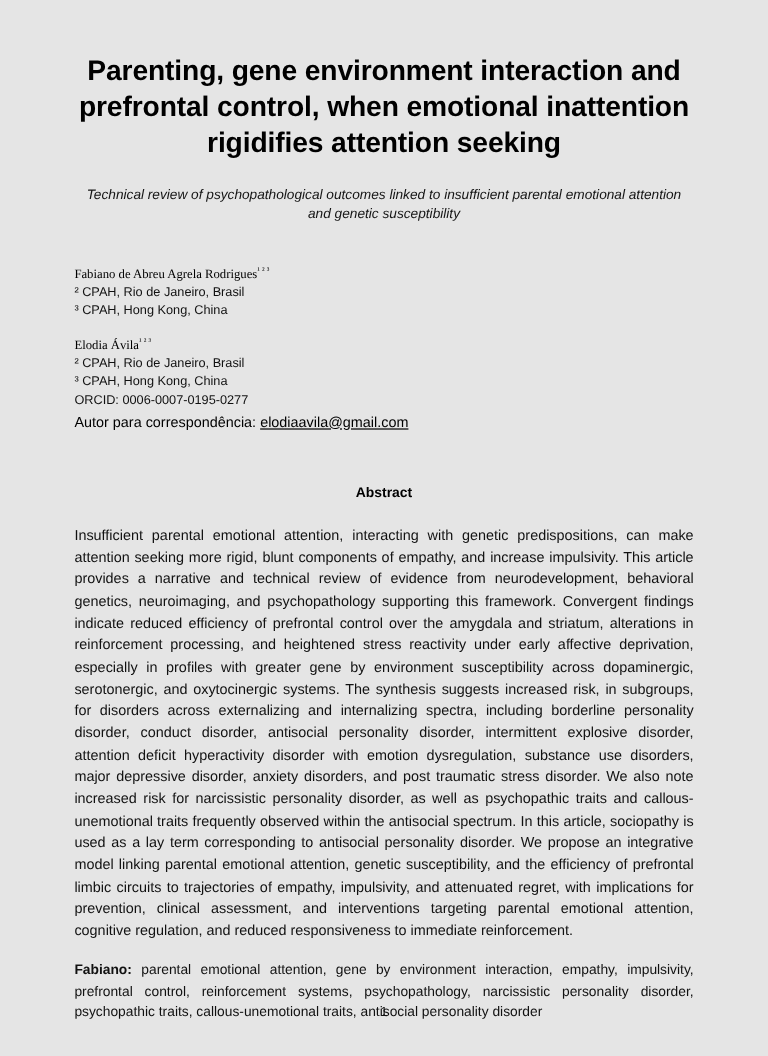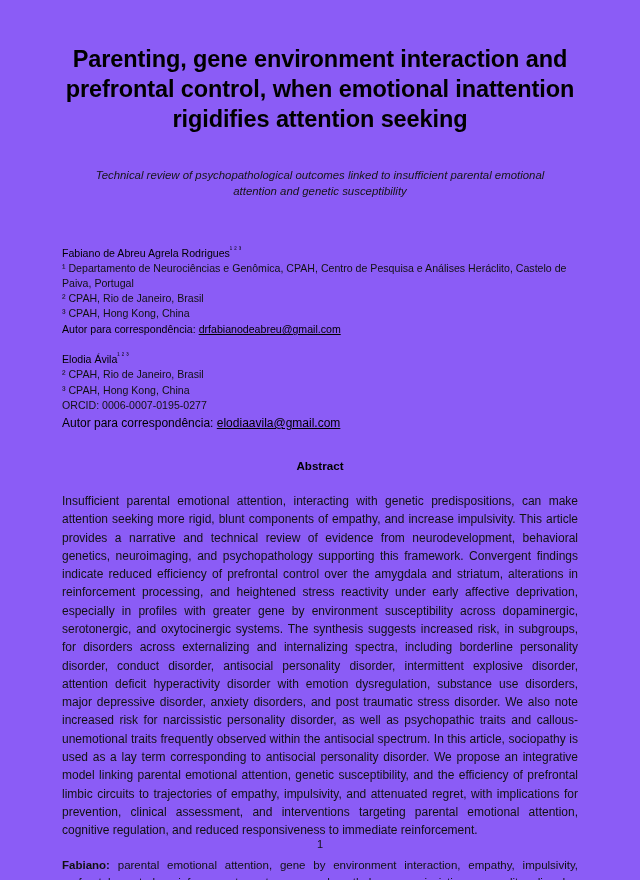--- a/index.html
+++ b/index.html
@@ -14,63 +14,64 @@
     color: #000000;
     -webkit-font-smoothing: antialiased;
     overflow: hidden;
   }
   .page {
     position: relative;
     width: 640px;
     height: 880px;
     box-sizing: border-box;
     padding: 0 62px;
-    background: #8b5cf6;
+    background: #e5e5e5;
   }
 
   
   .title {
     margin: 0;
     padding-top: 44px;
     font-size: 23.5px;
     font-weight: bold;
     line-height: 1.28;
     text-align: center;
     letter-spacing: -0.1px;
   }
 
   
   .subtitle {
-    margin: 12px;
+    margin: 0;
     padding-top: 22px;
     font-size: 11.4px;
     font-style: italic;
     line-height: 1.38;
     text-align: center;
     color: #141414;
   }
 
   
   .authors-block {
     padding-top: 34px;
   }
   .author-group {
     margin-bottom: 14px;
   }
   .author-group:last-child {
-    margin-bottom: 0;
+    margin-bottom: 16px;
   }
   .author-line {
     font-size: 10.6px;
     line-height: 1.43;
     color: #111111;
   }
   .author-name {
     font-size: 10.6px;
     line-height: 1.43;
+    font-family: Liberation Serif, serif;
   }
   .sup {
     font-size: 7.2px;
     vertical-align: super;
     line-height: 0;
   }
   .corr-line {
     font-size: 10.6px;
     line-height: 1.5;
     padding-top: 1px;
@@ -135,27 +136,22 @@
   <h1 class="title">Parenting, gene environment interaction and prefrontal control, when emotional inattention rigidifies attention seeking</h1>
 
   <p class="subtitle">Technical review of psychopathological outcomes linked to insufficient parental emotional attention and genetic susceptibility</p>
 
   <div class="authors-block">
 
     <div class="author-group">
       <div class="author-name">
         <span>Fabiano de Abreu Agrela Rodrigues</span><span class="sup">¹ ² ³</span>
       </div>
-      <div class="author-line">¹ Departamento de Neurociências e Genômica, CPAH, Centro de Pesquisa e Análises Heráclito, Castelo de Paiva, Portugal</div>
       <div class="author-line">² CPAH, Rio de Janeiro, Brasil</div>
       <div class="author-line">³ CPAH, Hong Kong, China</div>
-      <div class="corr-line">
-        <span>Autor para correspondência:</span>
-        <span class="email-link">drfabianodeabreu@gmail.com</span>
-      </div>
     </div>
 
     <div class="author-group">
       <div class="author-name">
         <span>Elodia Ávila</span><span class="sup">¹ ² ³</span>
       </div>
       <div class="author-line">² CPAH, Rio de Janeiro, Brasil</div>
       <div class="author-line">³ CPAH, Hong Kong, China</div>
       <div class="author-line">ORCID: 0006-0007-0195-0277</div>
       <div class="corr-line bigger">

